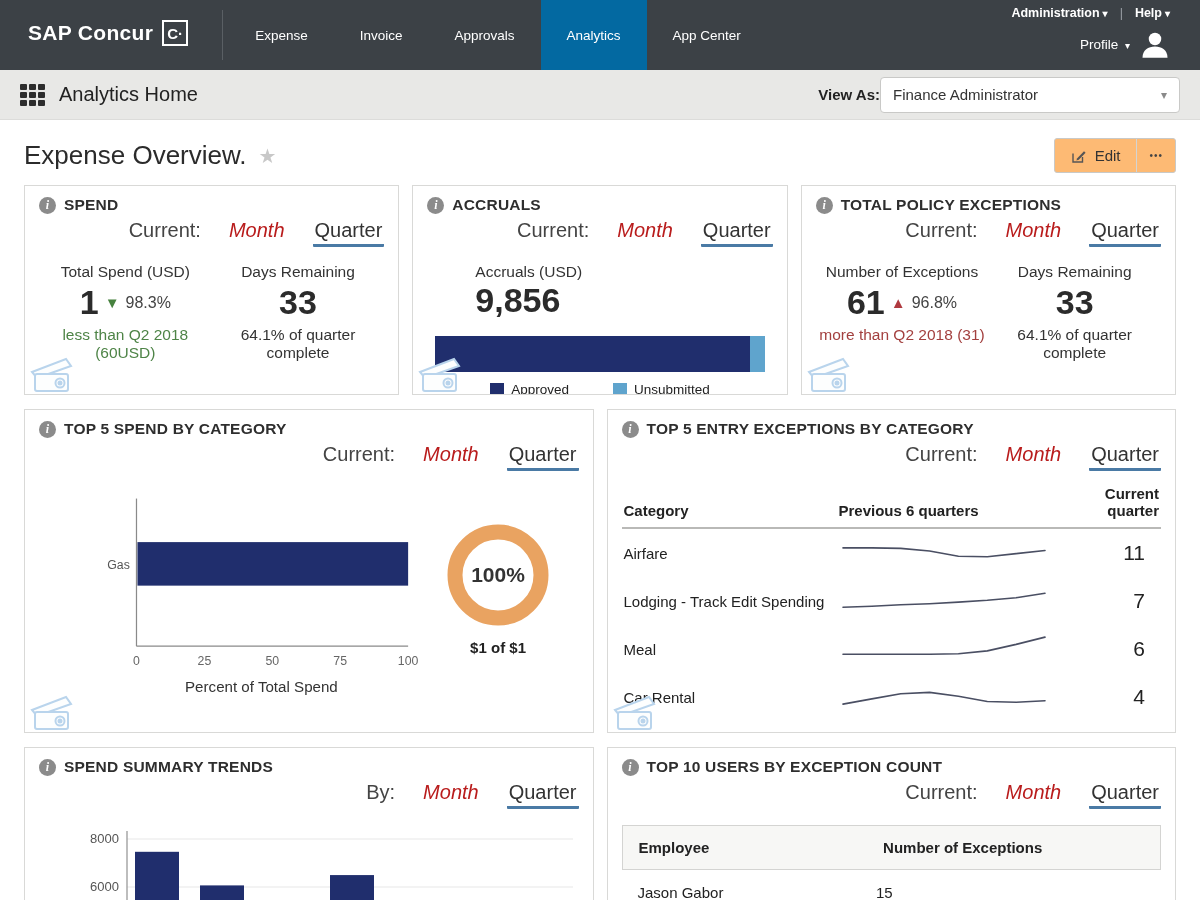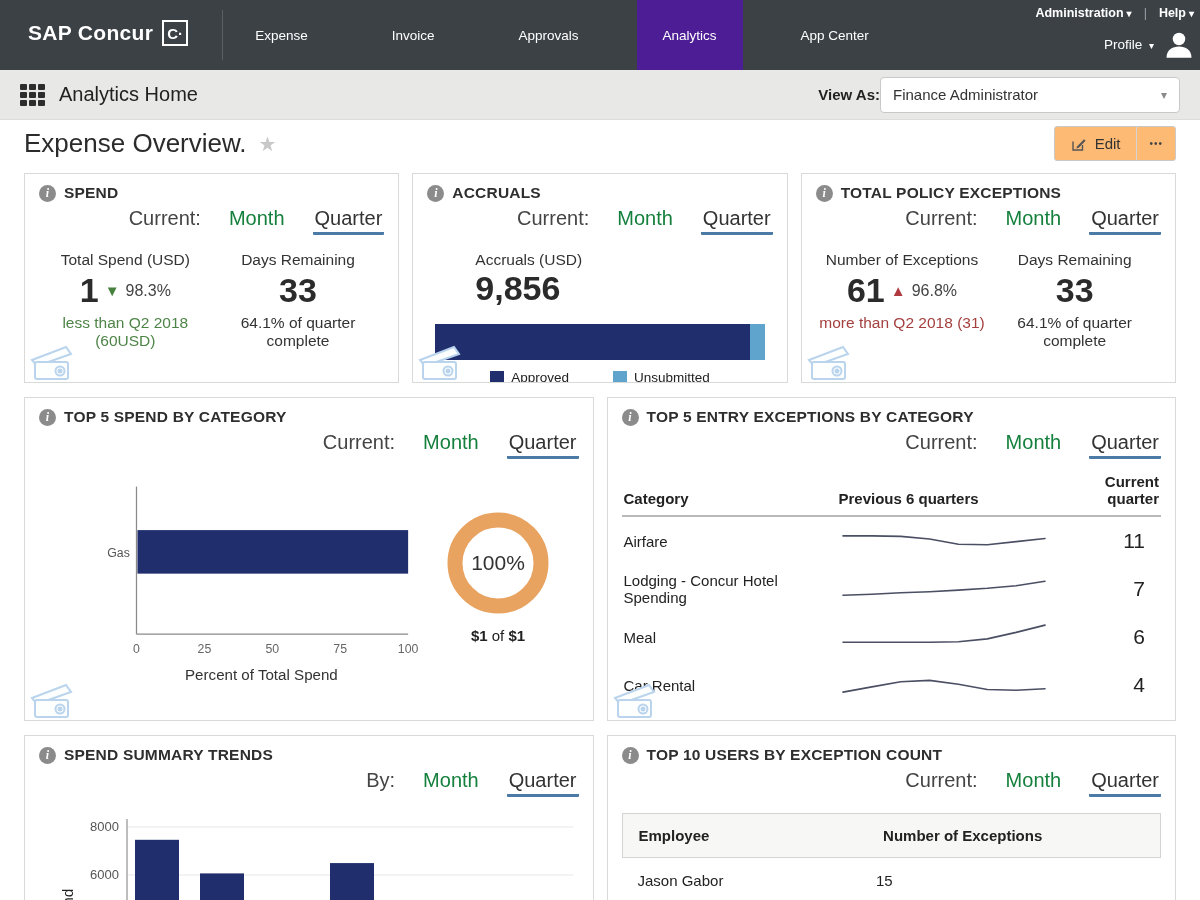--- a/index.html
+++ b/index.html
@@ -6,63 +6,63 @@
   html,body { width:1200px; height:900px; overflow:hidden; background:#fff;
     font-family:"Liberation Sans", sans-serif; color:#333; }
 
   
   .topnav { position:relative; height:70px; background:#3c4146; display:flex; align-items:stretch; }
   .brand { display:flex; align-items:center; padding:0 34px 4px 28px; }
   .brand-text { color:#fff; font-size:21px; font-weight:bold; letter-spacing:.3px; }
   .brand-box { margin-left:9px; border:2px solid #fff; color:#fff; width:26px; height:26px;
     display:flex; align-items:center; justify-content:center; font-weight:bold; font-size:15px; }
   .nav-divider { width:1px; background:#5a5f64; margin:10px 0; }
-  .nav-tabs { display:flex; margin-left:6px;gap:32px; }
+  .nav-tabs { display:flex; margin-left:6px; }
   .nav-tab { color:#fff; font-size:13.5px; padding:0 26px; display:flex; align-items:center; cursor:pointer; }
-  .nav-tab.active { background:#4c1d95; }
-  .nav-utility { position:absolute; top:6px; right:6px; text-align:right; }
+  .nav-tab.active { background:#0369a1; }
+  .nav-utility { position:absolute; top:6px; right:30px; text-align:right; }
   .util-row1 { display:flex; align-items:center; gap:12px; color:#fff; font-size:12.5px; font-weight:bold; justify-content:flex-end; }
   .util-sep { color:#9aa0a5; font-weight:normal; }
   .caret { font-size:10px; margin-left:3px; }
   .util-row2 { display:flex; align-items:center; gap:10px; justify-content:flex-end; margin-top:9px; color:#fff; font-size:13.5px; }
 
   
   .subheader { height:50px; background:#e8e8e6; display:flex; align-items:center; padding:0 20px; border-bottom:1px solid #dcdcda; }
   .grid-icon { display:inline-grid; grid-template-columns:repeat(3,7px); grid-gap:2px; }
   .grid-icon i { width:7px; height:6px; background:#2d2d2d; border-radius:1px; }
   .subheader-title { font-size:20px; color:#222; margin-left:14px; }
   .viewas { margin-left:auto; display:flex; align-items:center; gap:0; }
   .viewas-label { font-size:15px; font-weight:bold; color:#222; }
   .viewas-select { width:300px; height:36px; background:#fff; border:1px solid #c9c9c7; border-radius:4px;
     display:flex; align-items:center; justify-content:space-between; padding:0 12px; font-size:15px; color:#333; cursor:pointer; }
   .viewas-select .caret { color:#8a8a8a; font-size:12px; }
 
   
   .content { padding:4px 24px 0; }
-  .title-row { display:flex; align-items:center; margin:2px 0 12px; }
+  .title-row { display:flex; align-items:center; margin:14px 0 12px; }
   .page-title { font-size:26px; font-weight:normal; color:#2b2b2b; }
   .fav-star { color:#c8c8c8; font-size:20px; margin-left:12px; cursor:pointer; }
   .actions { margin-left:auto; display:flex; border:1px solid #c9c9c7; border-radius:3px; background:#fdba74; }
   .btn-edit { display:flex; align-items:center; gap:8px; padding:8px 16px; font-size:15px; color:#333; cursor:pointer; }
   .btn-more { padding:8px 12px; border-left:1px solid #d4d4d2; font-size:10px; letter-spacing:1px; color:#444;
     display:flex; align-items:center; cursor:pointer; }
 
   .cards-row { display:flex; gap:13px; margin-bottom:14px; }
   .card { flex:1; border:1px solid #d9d9d7; background:#fff; position:relative; padding:10px 14px 14px; overflow:hidden; }
   .row1 .card { height:210px; }
   .row2 .card { height:324px; }
   .row3 .card { height:330px; }
 
   .card-title-row { display:flex; align-items:center; gap:8px; }
   .info-icon { width:17px; height:17px; min-width:17px; border-radius:50%; background:#8b8b8b; color:#fff;
     font-family:"Liberation Serif", serif; font-style:italic; font-weight:bold; font-size:12px;
     display:flex; align-items:center; justify-content:center; cursor:pointer; }
   .card-title { font-weight:bold; font-size:15.5px; color:#2e2e2e; letter-spacing:.2px; }
   .period { margin-top:5px; font-size:20px; color:#444; display:flex; gap:28px; align-items:baseline;justify-content:flex-end; }
-  .p-month { color:#15803d; cursor:pointer; }
+  .p-month { color:#b91c1c; cursor:pointer;font-style:italic; }
   .p-quarter { color:#333; border-bottom:3px solid #4a7aa5; padding:0 2px 2px; border-radius:1px; cursor:pointer; }
 
   .stats { display:flex; margin-top:16px; text-align:center; }
   .stat { flex:1; }
   .stat-label { font-size:15.5px; color:#333; }
   .stat-value { display:flex; align-items:center; justify-content:center; gap:6px; margin-top:2px; }
   .big-num { font-size:34px; font-weight:bold; color:#2b2b2b; }
   .tri-down { color:#47823f; font-size:15px; }
   .tri-up { color:#b03a40; font-size:15px; }
   .delta-pct { font-size:16px; color:#444; }
@@ -76,21 +76,21 @@
   .acc-value { margin-left:48px; font-size:34px; font-weight:bold; color:#2b2b2b; }
   .acc-bar { display:flex; height:36px; margin:16px 8px 0; }
   .acc-seg-approved { background:#202e6d; }
   .acc-seg-unsubmitted { background:#5fa4cd; }
   .legend { display:flex; justify-content:center; gap:44px; margin-top:10px; font-size:13.5px; color:#222; }
   .legend-item { display:flex; align-items:center; gap:7px; }
   .swatch { width:14px; height:14px; }
 
   
   .t5-flex { display:flex; margin-top:10px; }
-  .donut-col { width:170px; text-align:center; padding-top:42px; }
+  .donut-col { width:170px; text-align:center; padding-top:42px;font-weight:bold; }
   .donut-caption { margin-top:8px; font-size:15px; color:#222; }
 
   
   .exc-table { margin-top:14px; }
   .exc-head { display:grid; grid-template-columns: 215px 1fr 92px; align-items:end;
     padding:0 2px 8px; border-bottom:2px solid #b9b9b7; font-weight:bold; font-size:15px; color:#222; }
   .exc-head .cur { text-align:right; width:70px; justify-self:end; }
   .exc-row { display:grid; grid-template-columns: 215px 1fr 92px; align-items:center; padding:7px 2px; }
   .exc-cat { font-size:15px; color:#222; padding-right:10px; }
   .exc-val { font-size:21px; color:#222; text-align:right; padding-right:14px; }
@@ -369,21 +369,21 @@
         </div>
         <div id="exc-rows">
             <div class="exc-row">
               <div class="exc-cat">Airfare</div>
               <div><svg width="210" height="30" viewBox="0 0 210 30">
                   <polyline points="4,11.879999999999999 32.85714285714286,11.879999999999999 61.714285714285715,12.4 90.57142857142857,15 119.42857142857143,20.2 148.28571428571428,20.72 177.14285714285714,17.6 206,14.48" fill="none" stroke="#4a4f63" stroke-width="1.6" stroke-linejoin="round" stroke-linecap="round"></polyline>
                 </svg></div>
               <div class="exc-val">11</div>
             </div>
             <div class="exc-row">
-              <div class="exc-cat">Lodging - Concur Hotel Spending</div>
+              <div class="exc-cat">Lodging - Track Edit Spending</div>
               <div><svg width="210" height="30" viewBox="0 0 210 30">
                   <polyline points="4,23.32 32.85714285714286,22.28 61.714285714285715,20.72 90.57142857142857,19.68 119.42857142857143,18.119999999999997 148.28571428571428,16.299999999999997 177.14285714285714,13.7 206,9.280000000000001" fill="none" stroke="#4a4f63" stroke-width="1.6" stroke-linejoin="round" stroke-linecap="round"></polyline>
                 </svg></div>
               <div class="exc-val">7</div>
             </div>
             <div class="exc-row">
               <div class="exc-cat">Meal</div>
               <div><svg width="210" height="30" viewBox="0 0 210 30">
                   <polyline points="4,22.28 32.85714285714286,22.28 61.714285714285715,22.28 90.57142857142857,22.28 119.42857142857143,21.759999999999998 148.28571428571428,18.9 177.14285714285714,12.4 206,5.120000000000001" fill="none" stroke="#4a4f63" stroke-width="1.6" stroke-linejoin="round" stroke-linecap="round"></polyline>
                 </svg></div>

